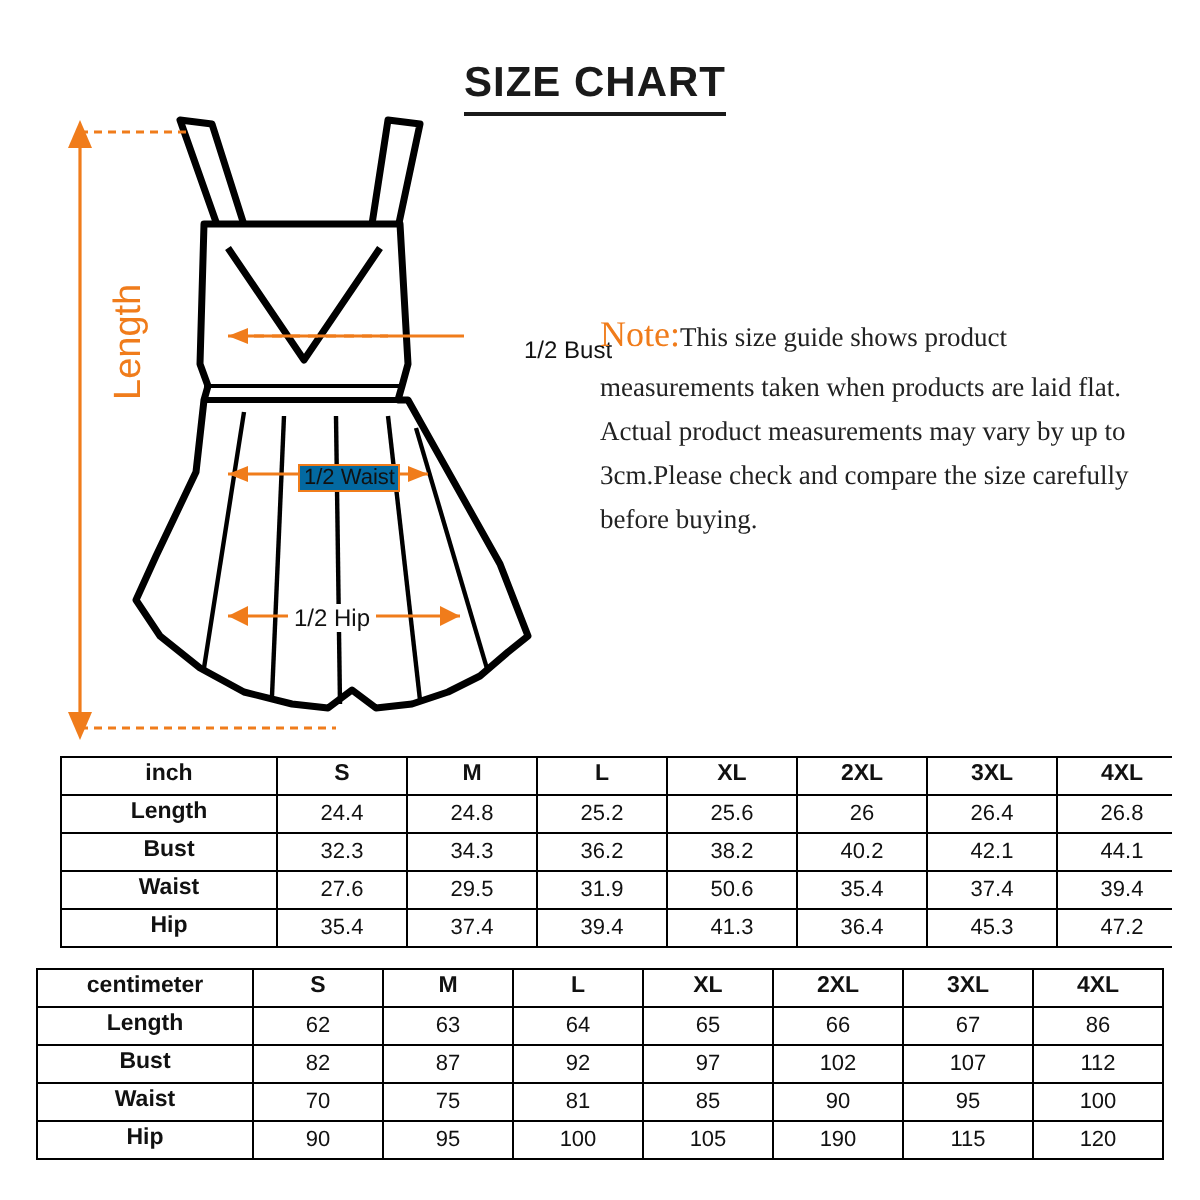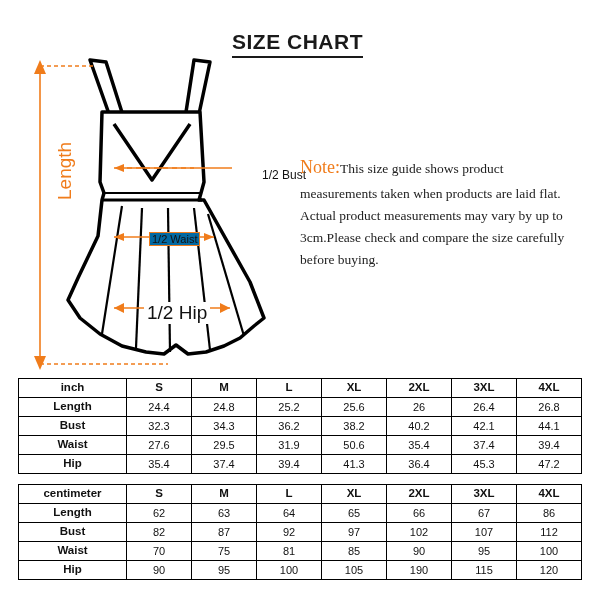--- a/index.html
+++ b/index.html
@@ -59,21 +59,21 @@
   }
   #label-waist {
     left: 131px; top: 182px;
     font-size: 11px;
     background: #0369a1;
     padding: 0 2px;
     border: 1px solid #f07c1b;
   }
   #label-hip {
     left: 126px; top: 252px;
-    font-size: 19px;
+    font-size: 12px;
     background: #fff;
     padding: 0 3px;
   }
 
   
   #note {
     position: absolute;
     left: 300px; top: 134px;
     width: 282px;
     font-family: "Liberation Serif", serif;
@@ -91,21 +91,21 @@
   
   table.size-table {
     position: absolute;
     border-collapse: collapse;
     width: 564px;
     left: 18px;
     font-size: 11px;
     color: #111;
     background: #fff;
   }
-  #table-inch { top: 378px; }
+  #table-inch { top: 378px; margin-left: 12px; }
   #table-cm  { top: 484px; }
 
   table.size-table td, table.size-table th {
     border: 1px solid #000;
     text-align: center;
     height: 19px;
     padding: 0 2px;
     font-weight: normal;
     line-height: 1;
   }

